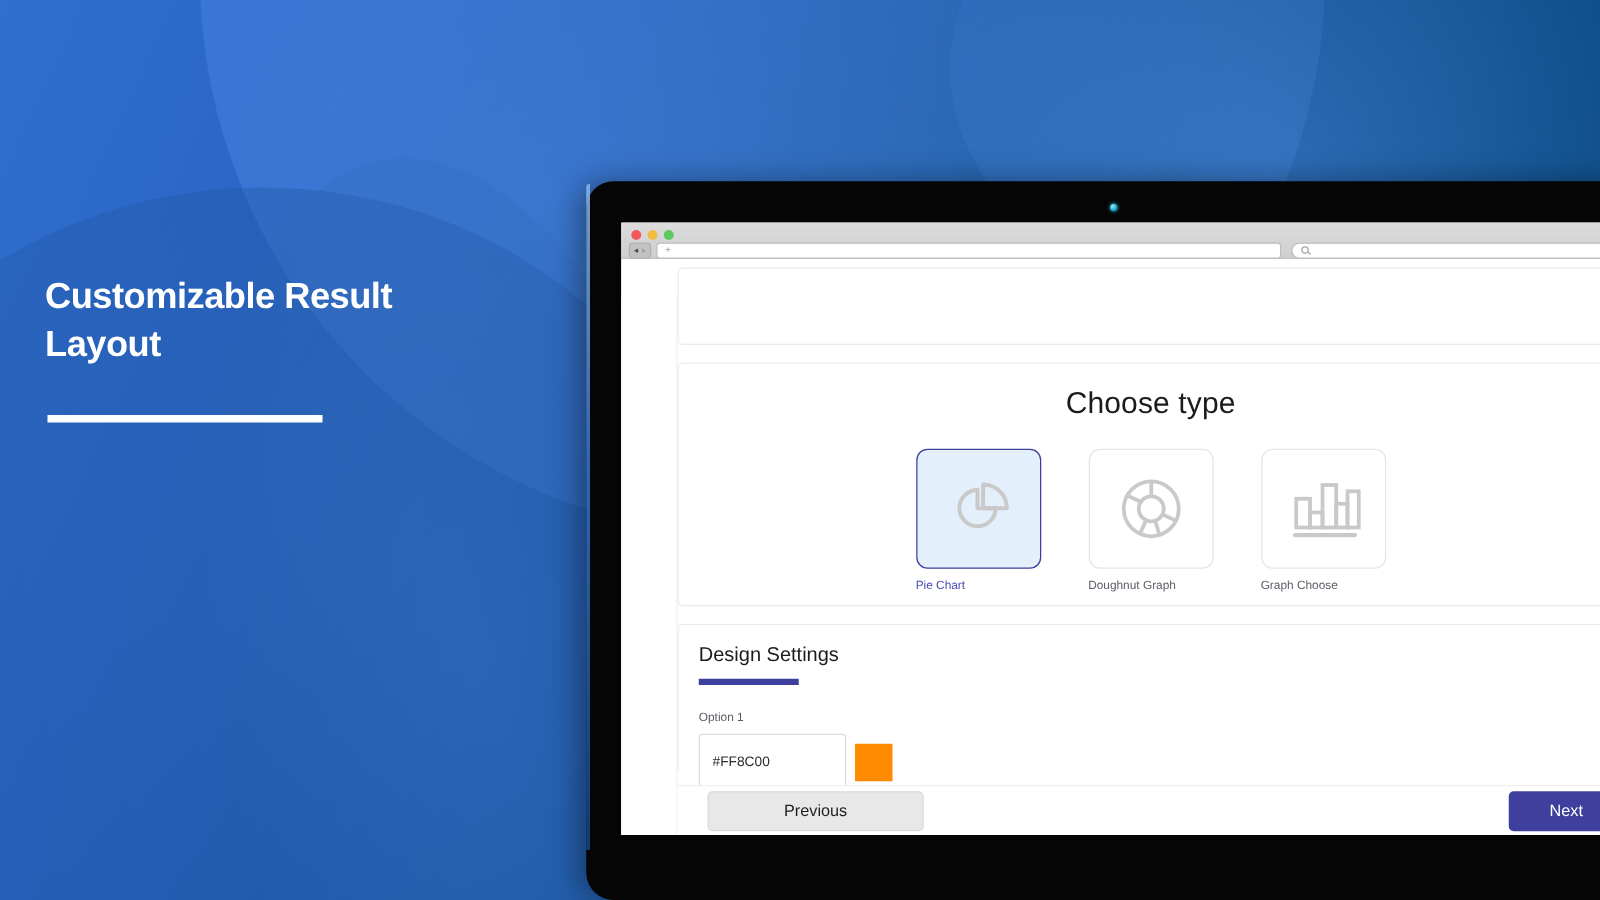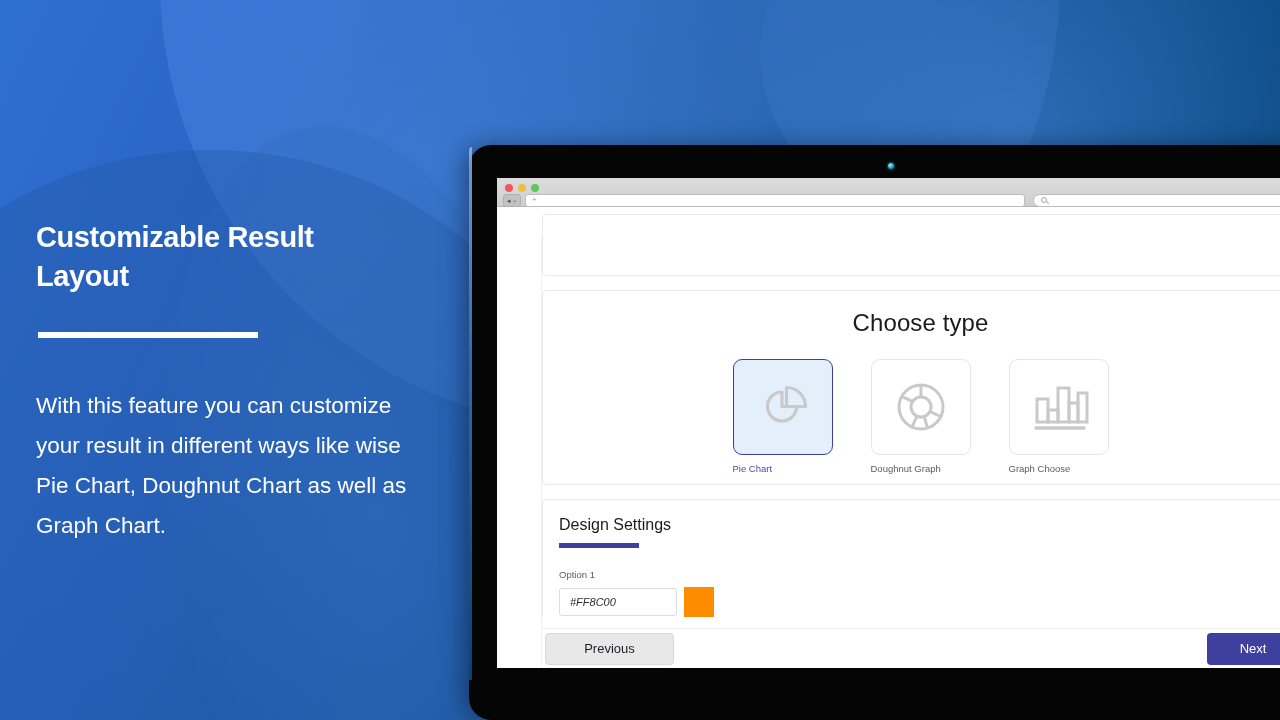--- a/index.html
+++ b/index.html
@@ -196,44 +196,43 @@
   #design-title { font-size:16px; color:#1b1b1f; }
   #design-underline {
     width:80px; height:5px; background:#3f3f9e;
     margin-top:9px;
   }
   #option-label {
     margin-top:21px; font-size:9.5px; color:#5a5a64;
   }
   #option-row { display:flex; align-items:center; margin-top:7px; }
   #color-input {
-    width:118px; height:28px;
+    width:118px; height:46px;
     border:1px solid #dcdcdc; border-radius:3px;
     background:#ffffff;
     font-family:"Liberation Sans", sans-serif;
     font-size:11px; color:#2b2b33;
     padding:0 10px;
     outline:none;
-    font-style:italic;
   }
   #color-swatch {
     width:30px; height:30px; margin-left:7px;
     background:#FF8C00;
   }
 
   
   #footer-bar {
     position:absolute; left:45px; right:0; bottom:0; height:40px;
     background:#ffffff;
     border-top:1px solid #f0f0f0;
     display:flex; align-items:center;
   }
   #btn-previous {
-    margin-left:3px;
-    width:129px; height:32px;
+    margin-left:24px;
+    width:173px; height:32px;
     background:#e8e8e8;
     border:1px solid #d9d9d9; border-radius:4px;
     font-family:"Liberation Sans", sans-serif;
     font-size:13px; color:#1f1f24;
     cursor:pointer;
   }
   #btn-next {
     position:absolute; right:0; width:92px; height:32px;
     background:#3f3f9e;
     border:none; border-radius:4px 0 0 4px;
@@ -257,21 +256,20 @@
   <div class="blob blob-a"></div>
   <div class="blob blob-d"></div>
   <div class="blob blob-b"></div>
   <div class="blob blob-c"></div>
 </div>
 
 <div id="left-copy">
   <h1 id="headline">Customizable Result
 Layout</h1>
   <div id="rule"></div>
-  <p id="subcopy">With this feature you can customize your result in different ways like wise Pie Chart, Doughnut Chart as well as Graph Chart.</p>
 </div>
 
 <div id="laptop">
   <div id="laptop-shell"></div>
   <div id="laptop-glint"></div>
   <div id="bezel-top">
     <div id="camera-dot"></div>
   </div>
 
   <div id="browser">

